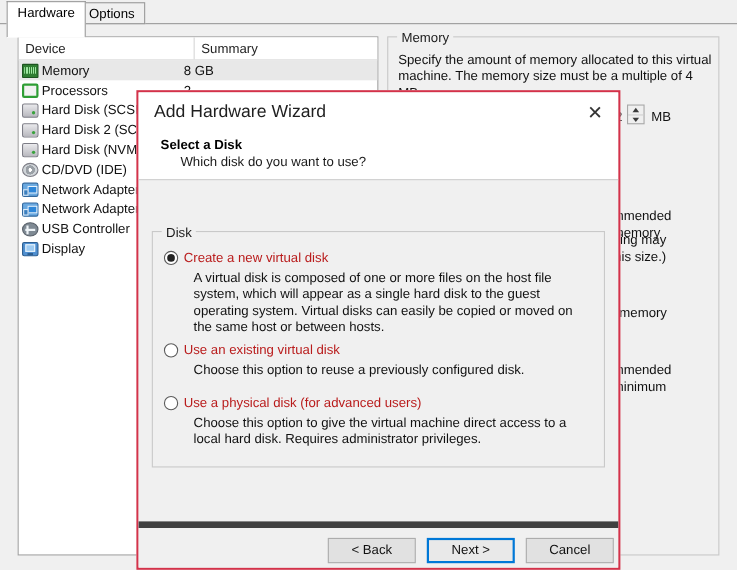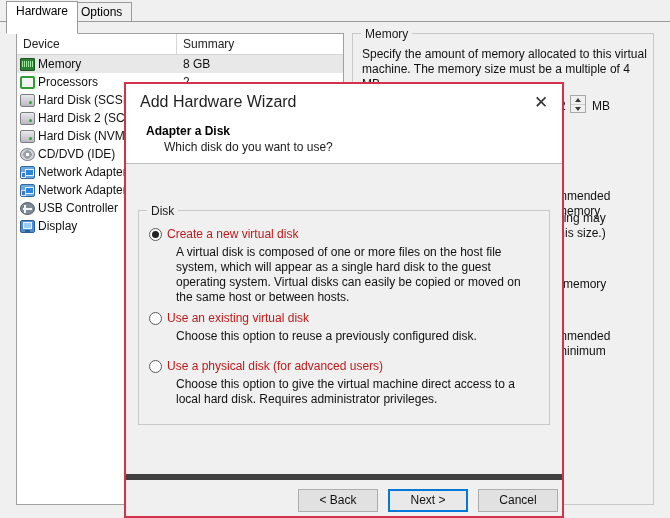--- a/index.html
+++ b/index.html
@@ -29,21 +29,21 @@
   .lb-header{position:absolute;left:0;top:0;width:100%;height:21px;
              background:#ffffff;border-bottom:1px solid #d6d6d6;box-sizing:border-box;}
   .lb-header .col{position:absolute;top:0;height:20px;line-height:20px;
                   font-size:12px;color:#222;box-sizing:border-box;padding-left:6px;}
   .lb-header .col.c1{left:0;width:160px;border-right:1px solid #d6d6d6;}
   .lb-header .col.c2{left:160px;width:167px;}
   .rows{position:absolute;left:0;top:21px;width:100%;}
   .row{position:relative;height:18px;line-height:18px;font-size:12px;color:#111;}
   .row.sel{background:#e8e8e8;}
   .row .dev{position:absolute;left:3px;top:0;height:18px;display:flex;align-items:center;gap:3px;}
-  .row .sum{position:absolute;left:166px;top:0;}
+  .row .sum{position:absolute;left:150px;top:0;}
   .row .name{white-space:nowrap;}
 
   
   .ico{width:15px;height:13px;position:relative;flex:0 0 15px;}
   .ico-memory{background:#2f7d32;border:1px solid #1d5520;border-radius:1px;box-sizing:border-box;}
   .ico-memory:before{content:"";position:absolute;left:1px;top:2px;width:11px;height:6px;
     background:repeating-linear-gradient(to right,#9fe8a2 0 1px,#2f7d32 1px 2px);}
   .ico-proc{background:#f2f2f2;border:2px solid #2f9e35;border-radius:2px;box-sizing:border-box;}
   .ico-hdd{background:linear-gradient(#e9e9ec,#b9b9bf);border:1px solid #7d7d86;
     border-radius:2px;box-sizing:border-box;}
@@ -227,21 +227,21 @@
     <div class="rtext" style="left:203px;top:193px;">this size.)</div>
     <div class="rtext" style="left:205px;top:244px;">l memory</div>
     <div class="rtext" style="left:205px;top:296px;">mmended minimum</div>
   </div>
 
   <div id="dialog">
 
     <div class="dlg-head">
       <div class="dlg-title">Add Hardware Wizard</div>
       <div class="dlg-close">✕</div>
-      <div class="dlg-sub">Adapter a Disk</div>
+      <div class="dlg-sub">Select a Disk</div>
       <div class="dlg-sub2">Which disk do you want to use?</div>
     </div>
 
     <div class="dlg-body">
       <div class="dlg-grp">
         <div class="dlg-grp-title">Disk</div>
 
         <div class="opt" style="top:16px;">
           <span class="radio on"></span>
           <span class="opt-label">Create a new virtual disk</span>

